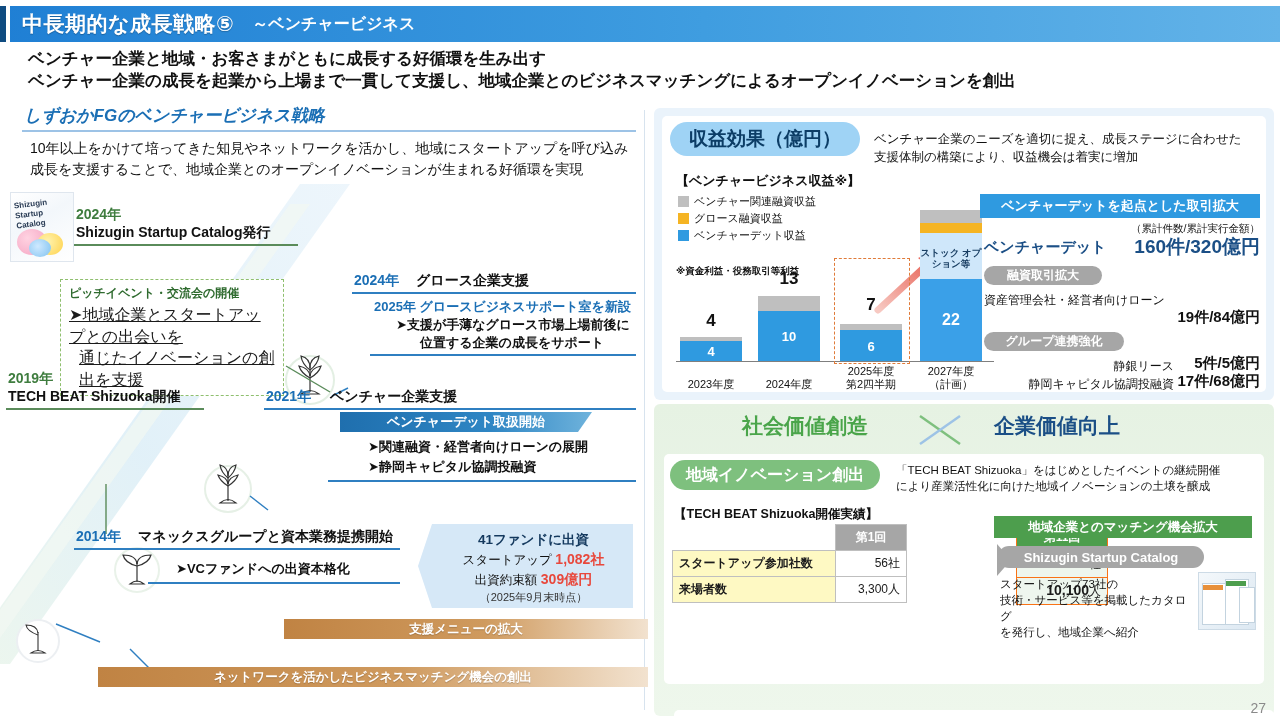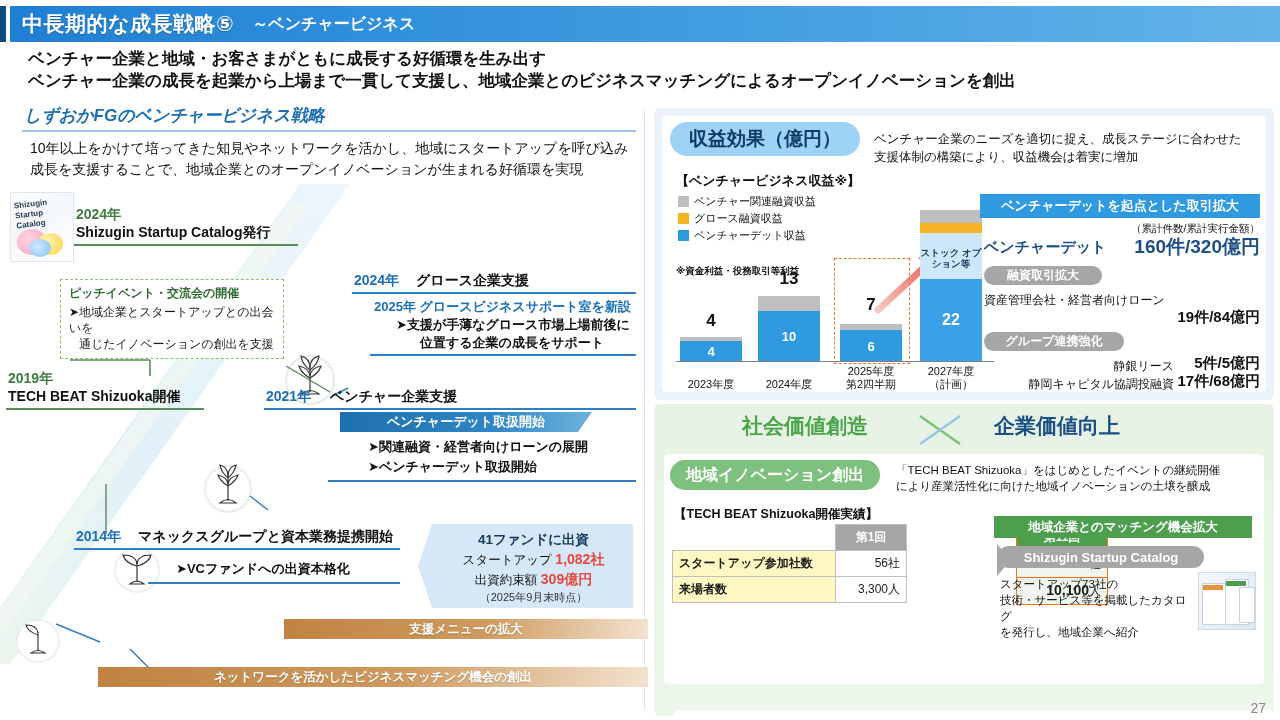--- a/index.html
+++ b/index.html
@@ -56,21 +56,21 @@
 
   .ev-year{position:absolute;font-weight:bold;font-size:14px;}
   .ev-title{position:absolute;font-weight:bold;font-size:14px;}
   .rule-green{position:absolute;height:2px;background:#5a8b5a;}
   .rule-blue{position:absolute;height:2px;background:#2f7fc1;}
 
   .dashed-box{
     position:absolute;border:1px dashed #8fbf6e;padding:5px 8px;background:#ffffff;
   }
   .dashed-box .db-t{font-size:12px;font-weight:bold;color:#2f6b2f;margin-bottom:2px;}
-  .dashed-box .db-l{font-size:12px;color:#1a1a1a;line-height:1.35;}
+  .dashed-box .db-l{font-size:16px;color:#1a1a1a;line-height:1.35;text-decoration:underline;}
 
   .banner-blue{
     position:absolute;height:20px;display:flex;align-items:center;justify-content:center;
     color:#fff;font-weight:bold;font-size:13px;
     background:linear-gradient(90deg,#1f6fae 0%,#2f86c4 60%,#6fb3dc 100%);
     clip-path:polygon(0 0,100% 0,calc(100% - 14px) 100%,0 100%);
   }
   .sub-line{position:absolute;font-size:13px;font-weight:bold;color:#111;}
 
   
@@ -325,21 +325,21 @@
   <div class="ev-year" style="left:8px;top:266px;color:#3f7d3f;">2019年</div>
   <div class="ev-title" style="left:8px;top:284px;color:#111;">TECH BEAT Shizuoka開催</div>
   <div class="rule-green" style="left:6px;top:304px;width:198px;"></div>
 
   <div class="ev-year" style="left:266px;top:284px;color:#1b6fb5;">2021年</div>
   <div class="ev-title" style="left:330px;top:284px;color:#111;">ベンチャー企業支援</div>
   <div class="rule-blue" style="left:264px;top:304px;width:372px;"></div>
 
   <div class="banner-blue" style="left:340px;top:308px;width:252px;">ベンチャーデット取扱開始</div>
   <div class="sub-line" style="left:368px;top:334px;">➤関連融資・経営者向けローンの展開</div>
-  <div class="sub-line" style="left:368px;top:354px;">➤ベンチャーデット取扱開始</div>
+  <div class="sub-line" style="left:368px;top:354px;">➤静岡キャピタル協調投融資</div>
   <div class="rule-blue" style="left:328px;top:376px;width:308px;"></div>
 
   <div class="ev-year" style="left:76px;top:424px;color:#1b6fb5;">2014年</div>
   <div class="ev-title" style="left:138px;top:424px;color:#111;">マネックスグループと資本業務提携開始</div>
   <div class="rule-blue" style="left:74px;top:444px;width:326px;"></div>
   <div class="sub-line" style="left:176px;top:456px;">➤VCファンドへの出資本格化</div>
   <div class="rule-blue" style="left:148px;top:478px;width:252px;"></div>
 
   <div id="fund-callout" style="left:418px;top:420px;width:215px;height:84px;">
     <div class="fc-t">41ファンドに出資</div>

